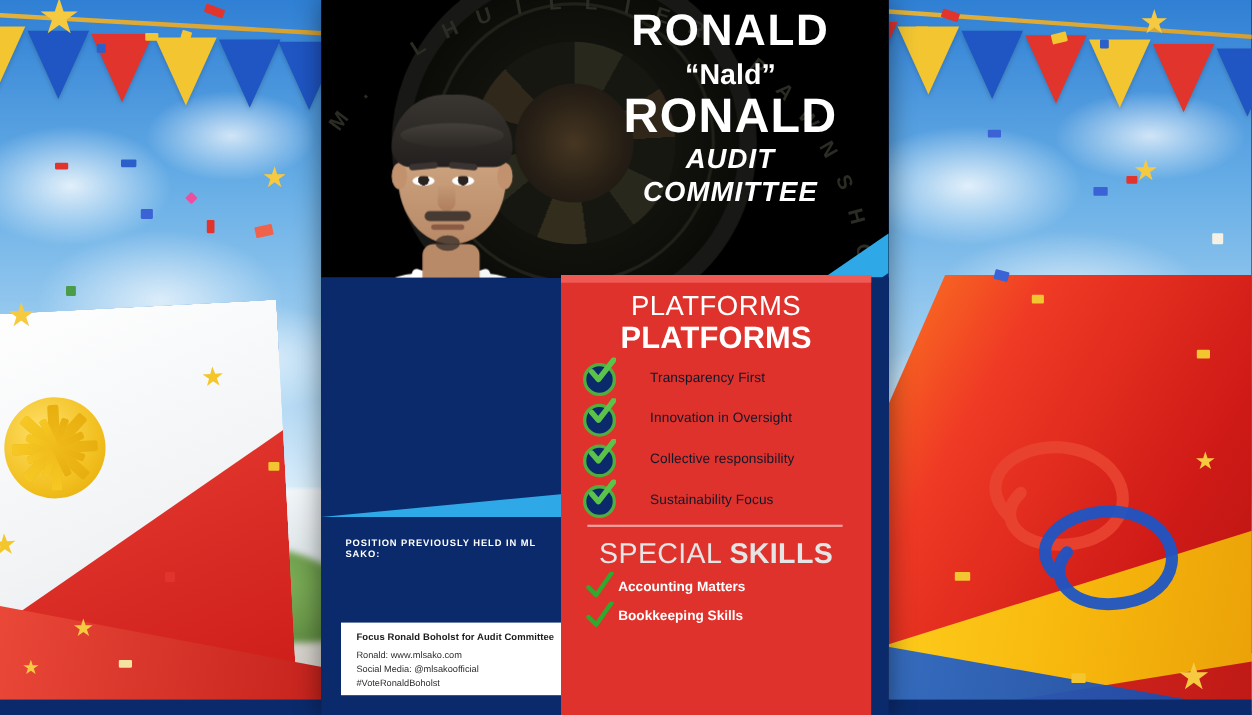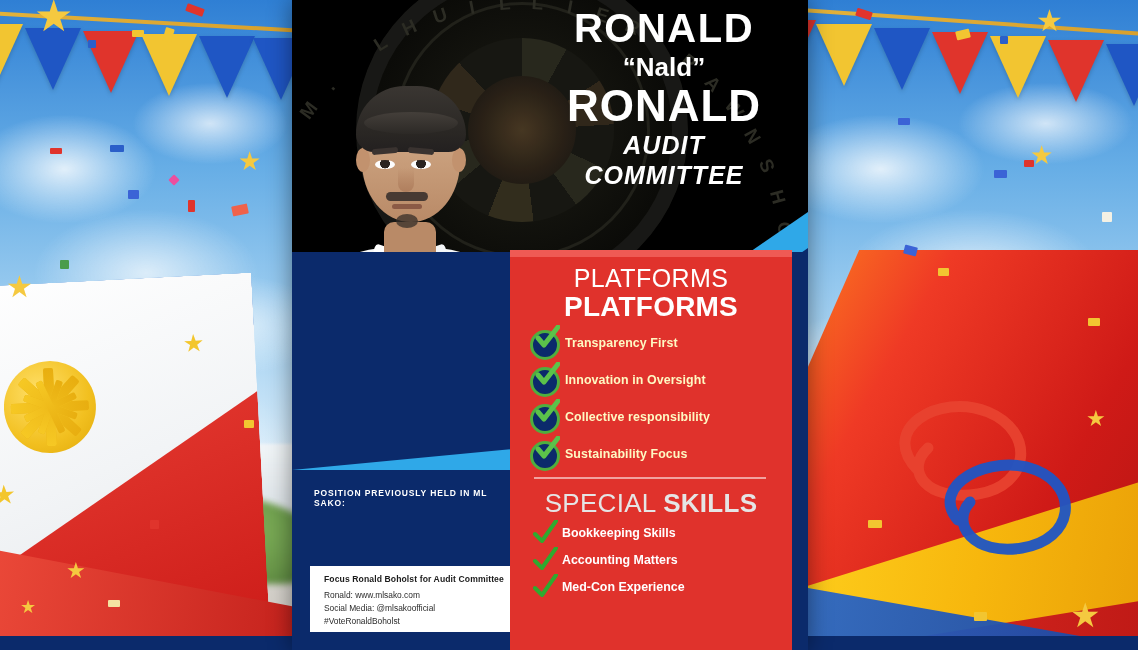--- a/index.html
+++ b/index.html
@@ -163,21 +163,21 @@
   .cp-1{position:absolute;left:0;top:14px;width:282px;text-align:center;color:#fff;font-size:25px;
     letter-spacing:.4px;font-weight:normal;}
   .cp-2{position:absolute;left:0;top:41px;width:282px;text-align:center;color:#fff;font-size:28px;
     letter-spacing:.2px;font-weight:bold;}
 
   .plat-list{position:absolute;left:20px;top:78px;width:250px;}
   .plat-row{position:relative;height:37px;}
   .chk-circle{position:absolute;left:0;top:2px;width:30px;height:30px;border-radius:50%;background:#0b2a6b;
     border:3px solid #4fae3e;box-sizing:border-box;}
   .chk-mark{position:absolute;left:4px;top:-3px;width:26px;height:26px;}
-  .plat-label{position:absolute;left:35px;top:8px;color:#fef9c3;font-weight:bold;font-size:12.4px;letter-spacing:.1px;}
+  .plat-label{position:absolute;left:61px;top:8px;color:#0f172a;font-weight:normal;font-size:12.4px;letter-spacing:.1px;}
 
   .divider{position:absolute;left:24px;top:227px;width:232px;height:2px;background:rgba(255,255,255,.55);}
 
   .ss-wrap{position:absolute;left:0;top:238px;width:282px;text-align:center;}
   .ss-1{color:#e5e5e5;font-size:26px;letter-spacing:.3px;text-align:right;}
   .ss-1 b{font-weight:bold;}
   .skill-list{position:absolute;left:20px;top:272px;width:260px;}
   .skill-row{position:relative;height:27px;}
   .skill-mark{position:absolute;left:2px;top:-2px;width:26px;height:26px;}
   .skill-label{position:absolute;left:32px;top:4px;color:#fff;font-weight:bold;font-size:12.4px;}
@@ -449,31 +449,25 @@
 
       <div class="ss-wrap">
         <span class="ss-1"><span>SPECIAL </span><b>SKILLS</b></span>
       </div>
 
       <div class="skill-list">
         <div class="skill-row">
           <svg class="skill-mark" viewBox="0 0 26 26">
             <path d="M3 14 L10 21 L24 1" fill="none" stroke="#2faa2f" stroke-width="4" stroke-linecap="round" stroke-linejoin="round"></path>
           </svg>
-          <div class="skill-label">Bookkeeping Skills</div>
+          <div class="skill-label">Accounting Matters</div>
         </div>
         <div class="skill-row">
           <svg class="skill-mark" viewBox="0 0 26 26">
             <path d="M3 14 L10 21 L24 1" fill="none" stroke="#2faa2f" stroke-width="4" stroke-linecap="round" stroke-linejoin="round"></path>
           </svg>
-          <div class="skill-label">Accounting Matters</div>
-        </div>
-        <div class="skill-row">
-          <svg class="skill-mark" viewBox="0 0 26 26">
-            <path d="M3 14 L10 21 L24 1" fill="none" stroke="#2faa2f" stroke-width="4" stroke-linecap="round" stroke-linejoin="round"></path>
-          </svg>
-          <div class="skill-label">Med-Con Experience</div>
+          <div class="skill-label">Bookkeeping Skills</div>
         </div>
       </div>
     </div>
 
   </div>
 </div>
 
 </body></html>

